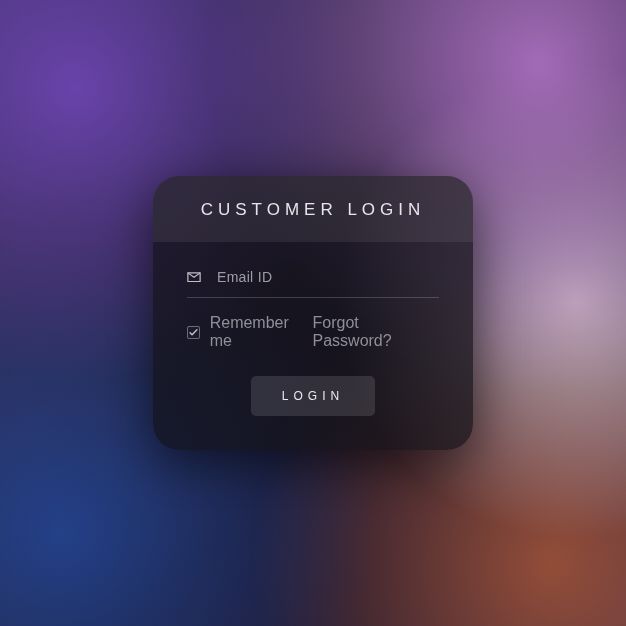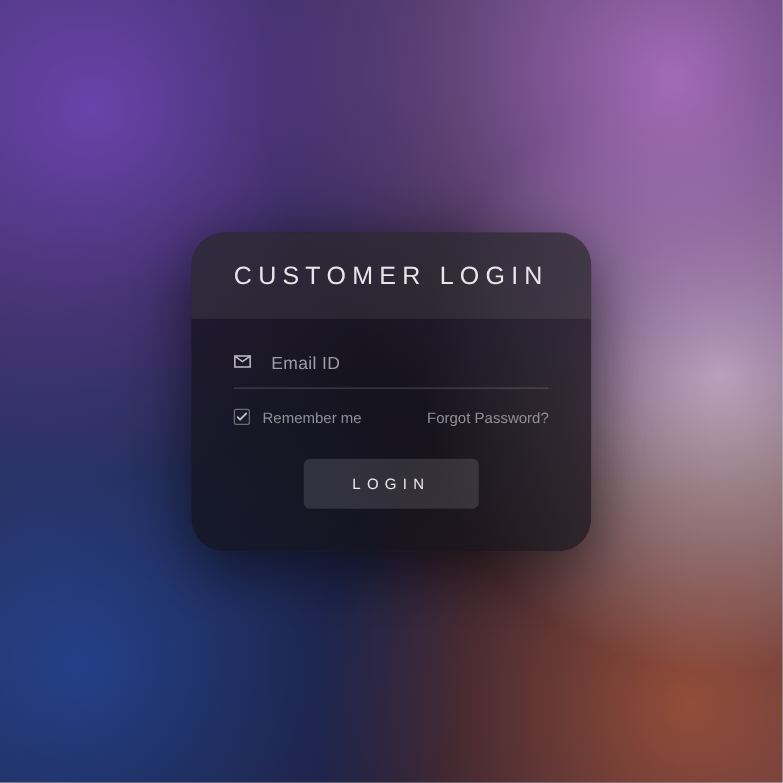--- a/index.html
+++ b/index.html
@@ -26,21 +26,21 @@
     box-shadow: 0 14px 50px rgba(0,0,0,0.55);
     overflow: hidden;
   }
   .card-header {
     background: rgba(255,255,255,0.07);
     text-align: center;
     padding: 24px 10px 22px;
   }
   .card-header h1 {
     font-weight: 400;
-    font-size: 20px;
+    font-size: 17px;
     letter-spacing: 5px;
     color: #e6e6ea;
   }
   .card-body {
     padding: 17px 34px 34px;
   }
   .field {
     display: flex;
     align-items: center;
     gap: 16px;
@@ -57,21 +57,21 @@
     font-size: 14px;
     color: #d7d7dc;
     letter-spacing: 0.3px;
   }
   .field input::placeholder { color: #9d9da6; }
   .row-options {
     display: flex;
     align-items: center;
     justify-content: space-between;
     margin: 14px 0 26px;
-    font-size: 12px;
+    font-size: 16px;
   }
   .remember {
     display: flex;
     align-items: center;
     gap: 10px;
     color: #8f8f98;
     cursor: pointer;
   }
   .checkbox {
     width: 13px; height: 13px;
@@ -82,21 +82,21 @@
   }
   .checkbox svg { width: 9px; height: 9px; }
   .forgot {
     color: #8f8f98;
     text-decoration: none;
     cursor: pointer;
   }
   .login-btn {
     display: block;
     margin: 0 auto;
-    width: 140px;
+    width: 124px;
     padding: 13px 0;
     text-align: center;
     border: none;
     border-radius: 5px;
     background: rgba(255,255,255,0.12);
     color: #e9e9ee;
     font-size: 12px;
     letter-spacing: 5px;
     cursor: pointer;
   }

